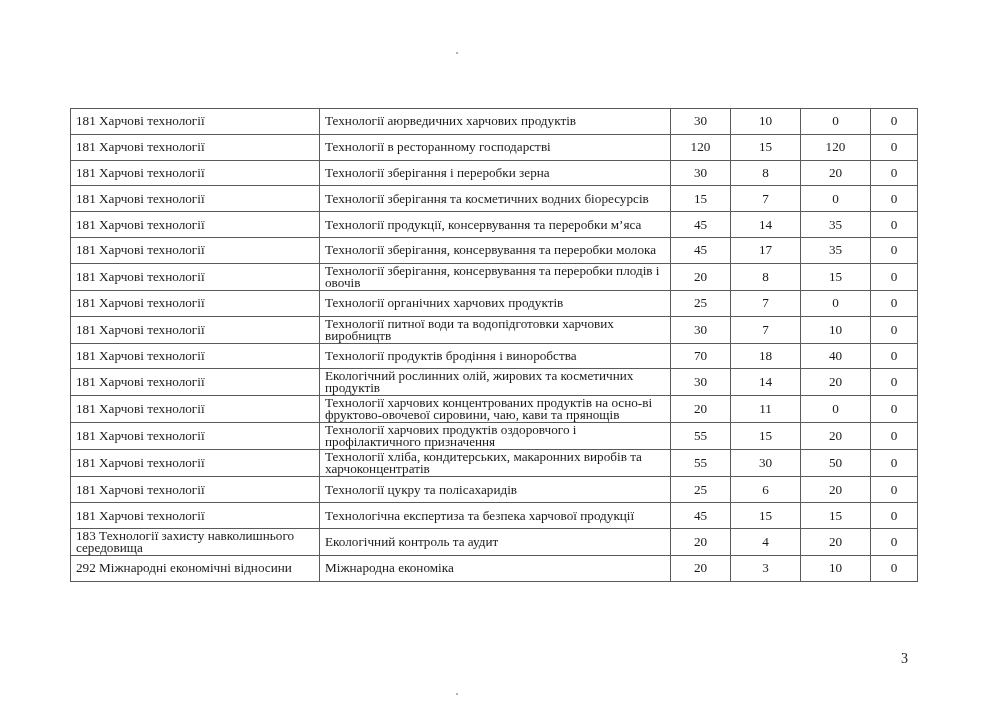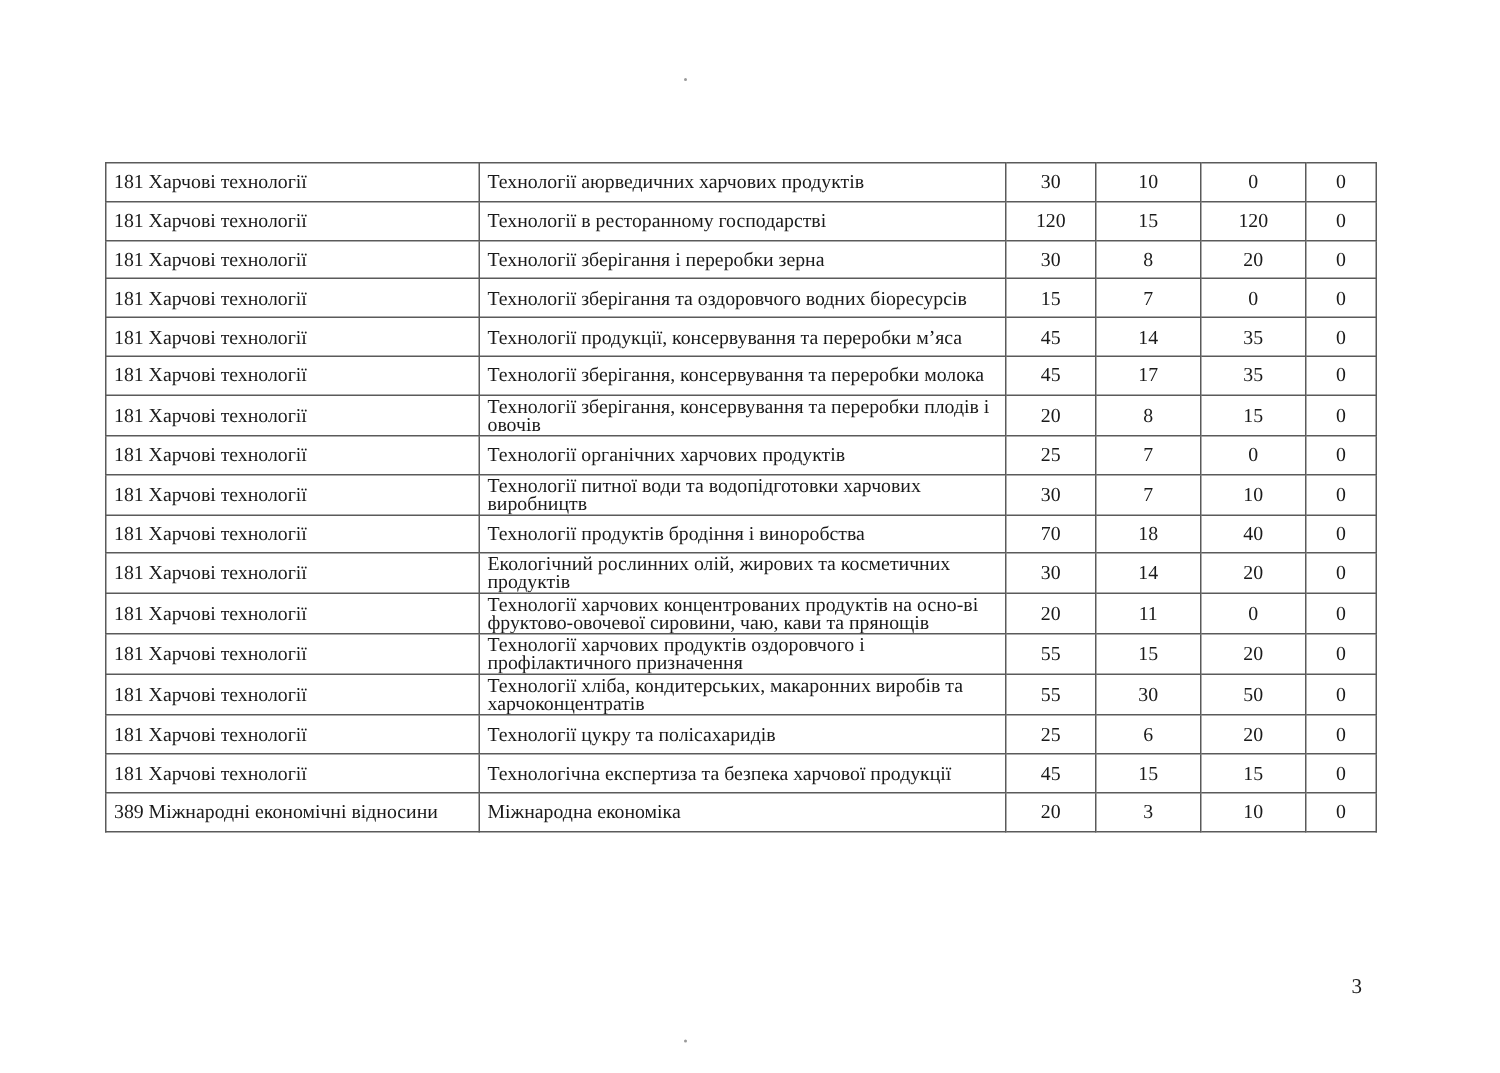--- a/index.html
+++ b/index.html
@@ -71,21 +71,21 @@
     <tr>
         <td class="spec">181 Харчові технології</td>
         <td>Технології зберігання і переробки зерна</td>
         <td class="num">30</td>
         <td class="num">8</td>
         <td class="num">20</td>
         <td class="num">0</td>
       </tr>
     <tr class="tall">
         <td class="spec">181 Харчові технології</td>
-        <td>Технології зберігання та оздоровчого водних біоресурсів</td>
+        <td>Технології зберігання та косметичних водних біоресурсів</td>
         <td class="num">15</td>
         <td class="num">7</td>
         <td class="num">0</td>
         <td class="num">0</td>
       </tr>
     <tr>
         <td class="spec">181 Харчові технології</td>
         <td>Технології продукції, консервування та переробки м’яса</td>
         <td class="num">45</td>
         <td class="num">14</td>
@@ -173,22 +173,30 @@
         <td class="num">0</td>
       </tr>
     <tr>
         <td class="spec">181 Харчові технології</td>
         <td>Технологічна експертиза та безпека харчової продукції</td>
         <td class="num">45</td>
         <td class="num">15</td>
         <td class="num">15</td>
         <td class="num">0</td>
       </tr>
-    <tr>
-        <td class="spec">389 Міжнародні економічні відносини</td>
+    <tr class="tall">
+        <td class="spec">183 Технології захисту навколишнього середовища</td>
+        <td>Екологічний контроль та аудит</td>
+        <td class="num">20</td>
+        <td class="num">4</td>
+        <td class="num">20</td>
+        <td class="num">0</td>
+      </tr>
+    <tr>
+        <td class="spec">292 Міжнародні економічні відносини</td>
         <td>Міжнародна економіка</td>
         <td class="num">20</td>
         <td class="num">3</td>
         <td class="num">10</td>
         <td class="num">0</td>
       </tr>
   </tbody>
 </table>
 
 <div class="page-number">3</div>

